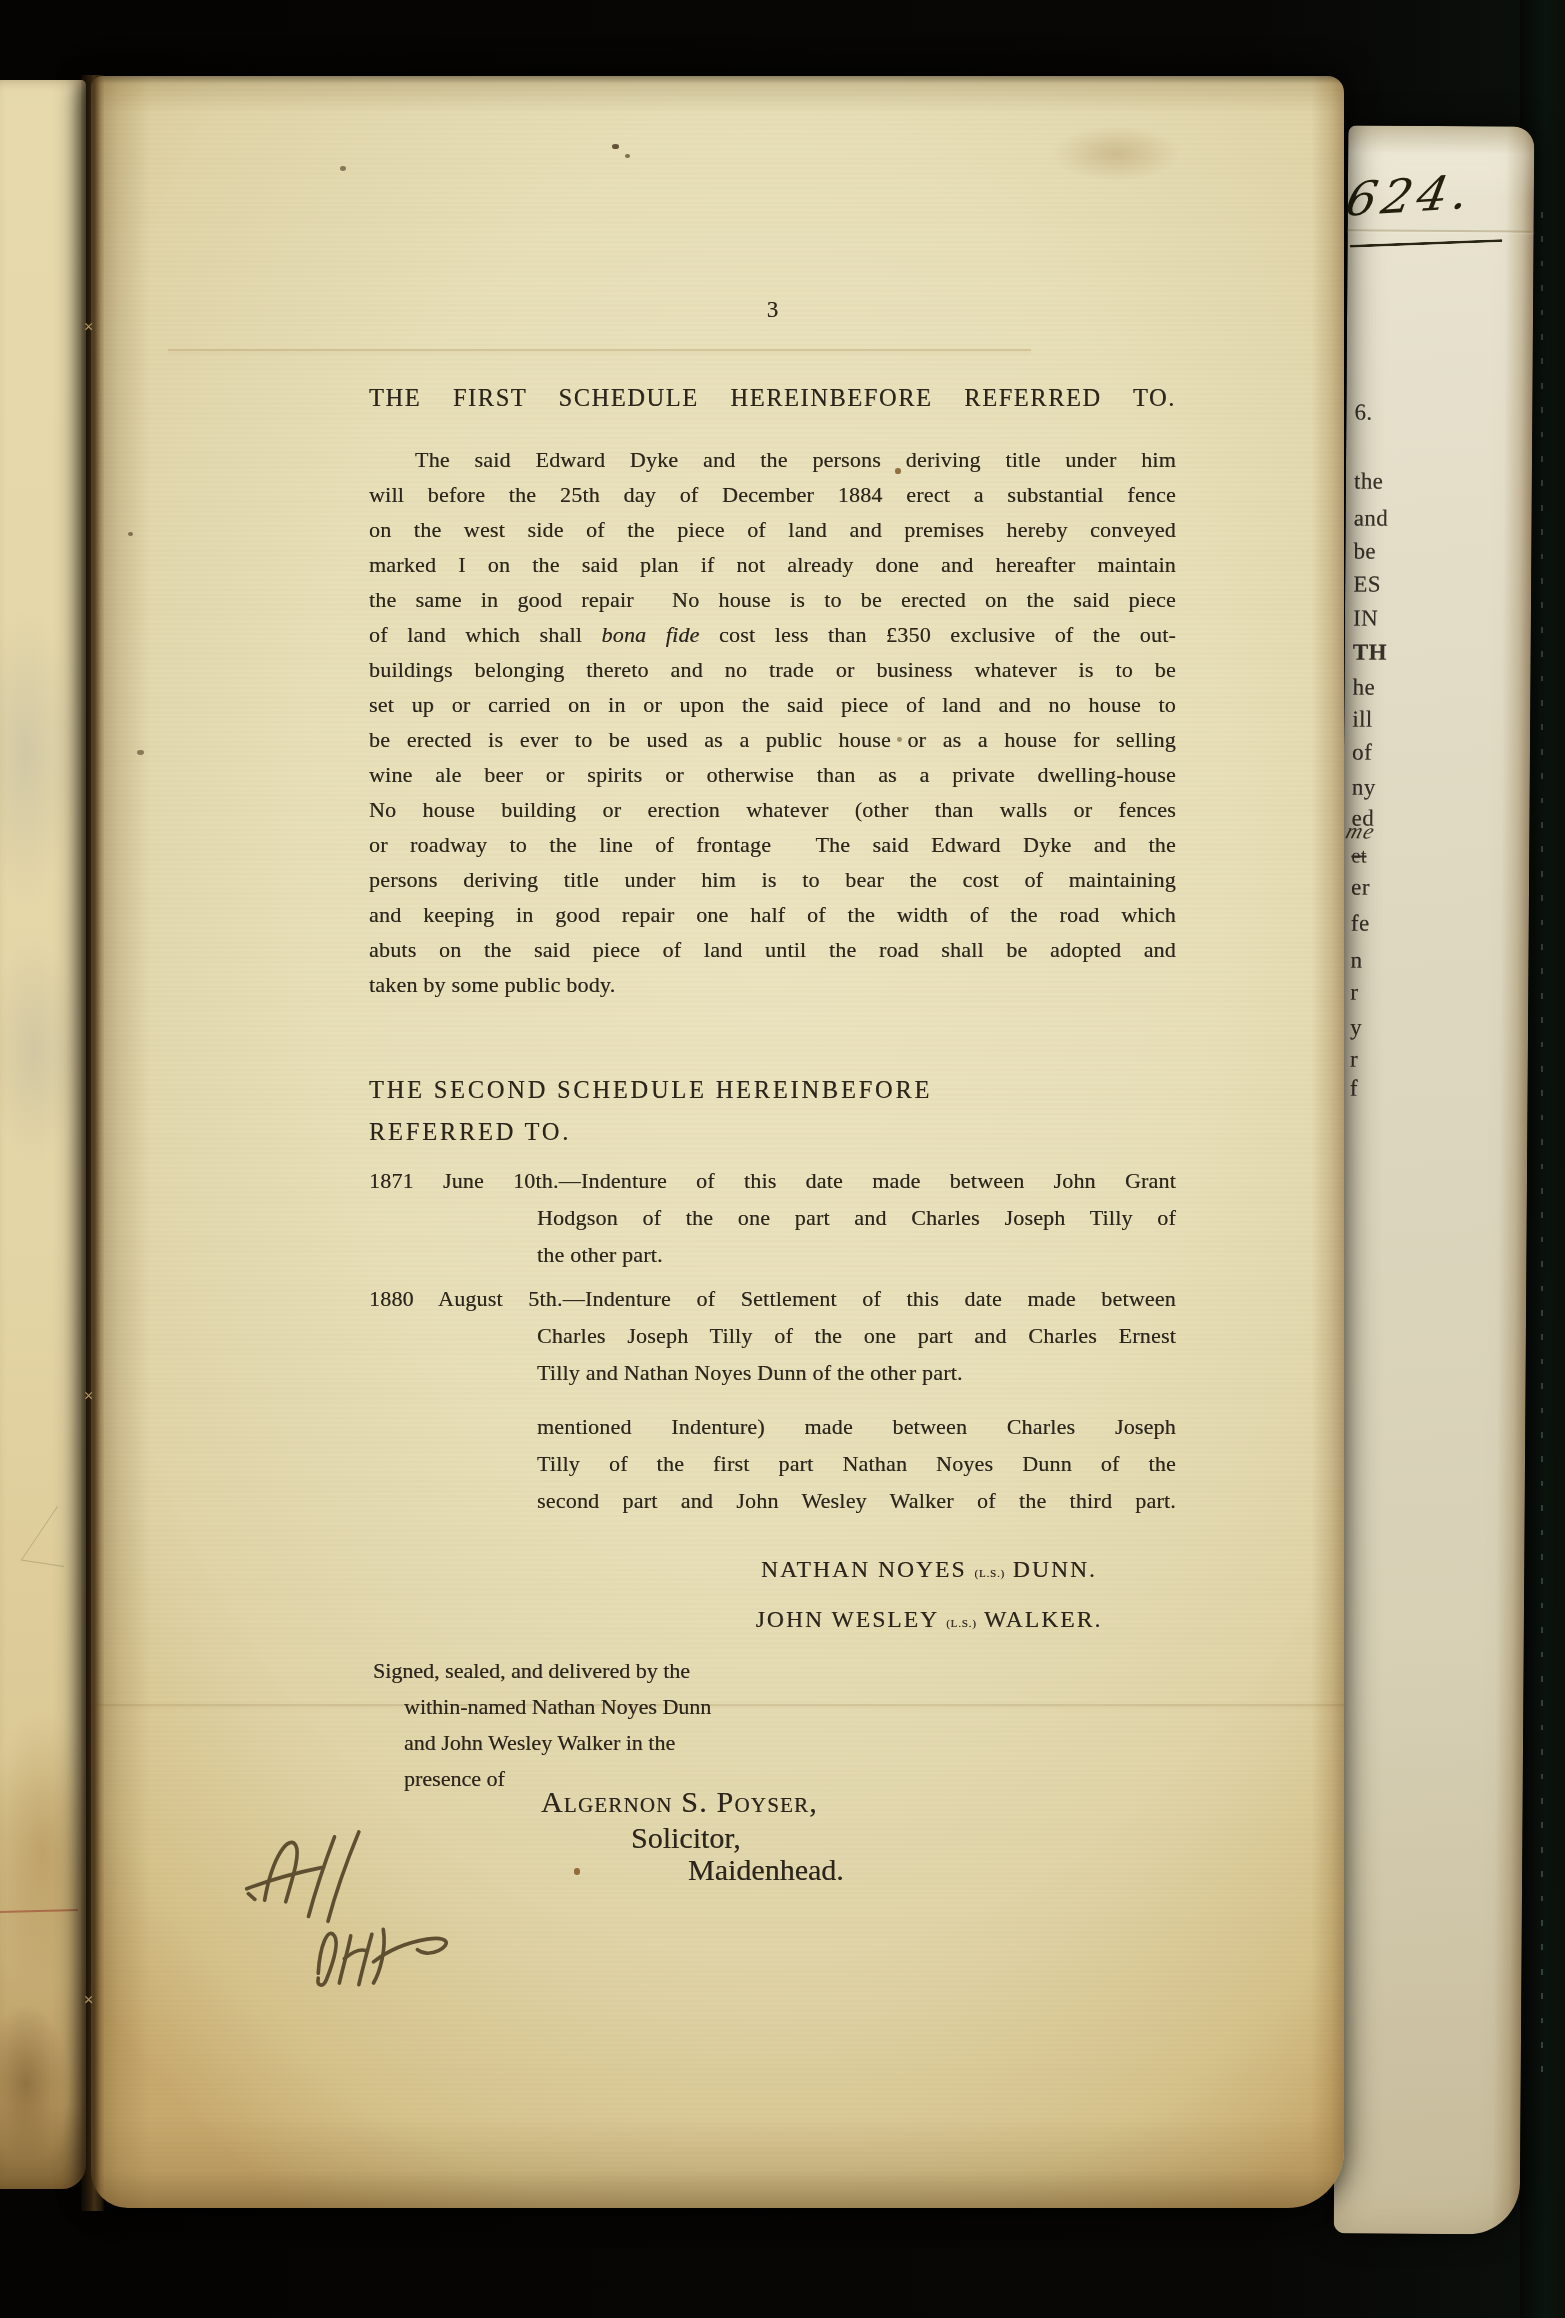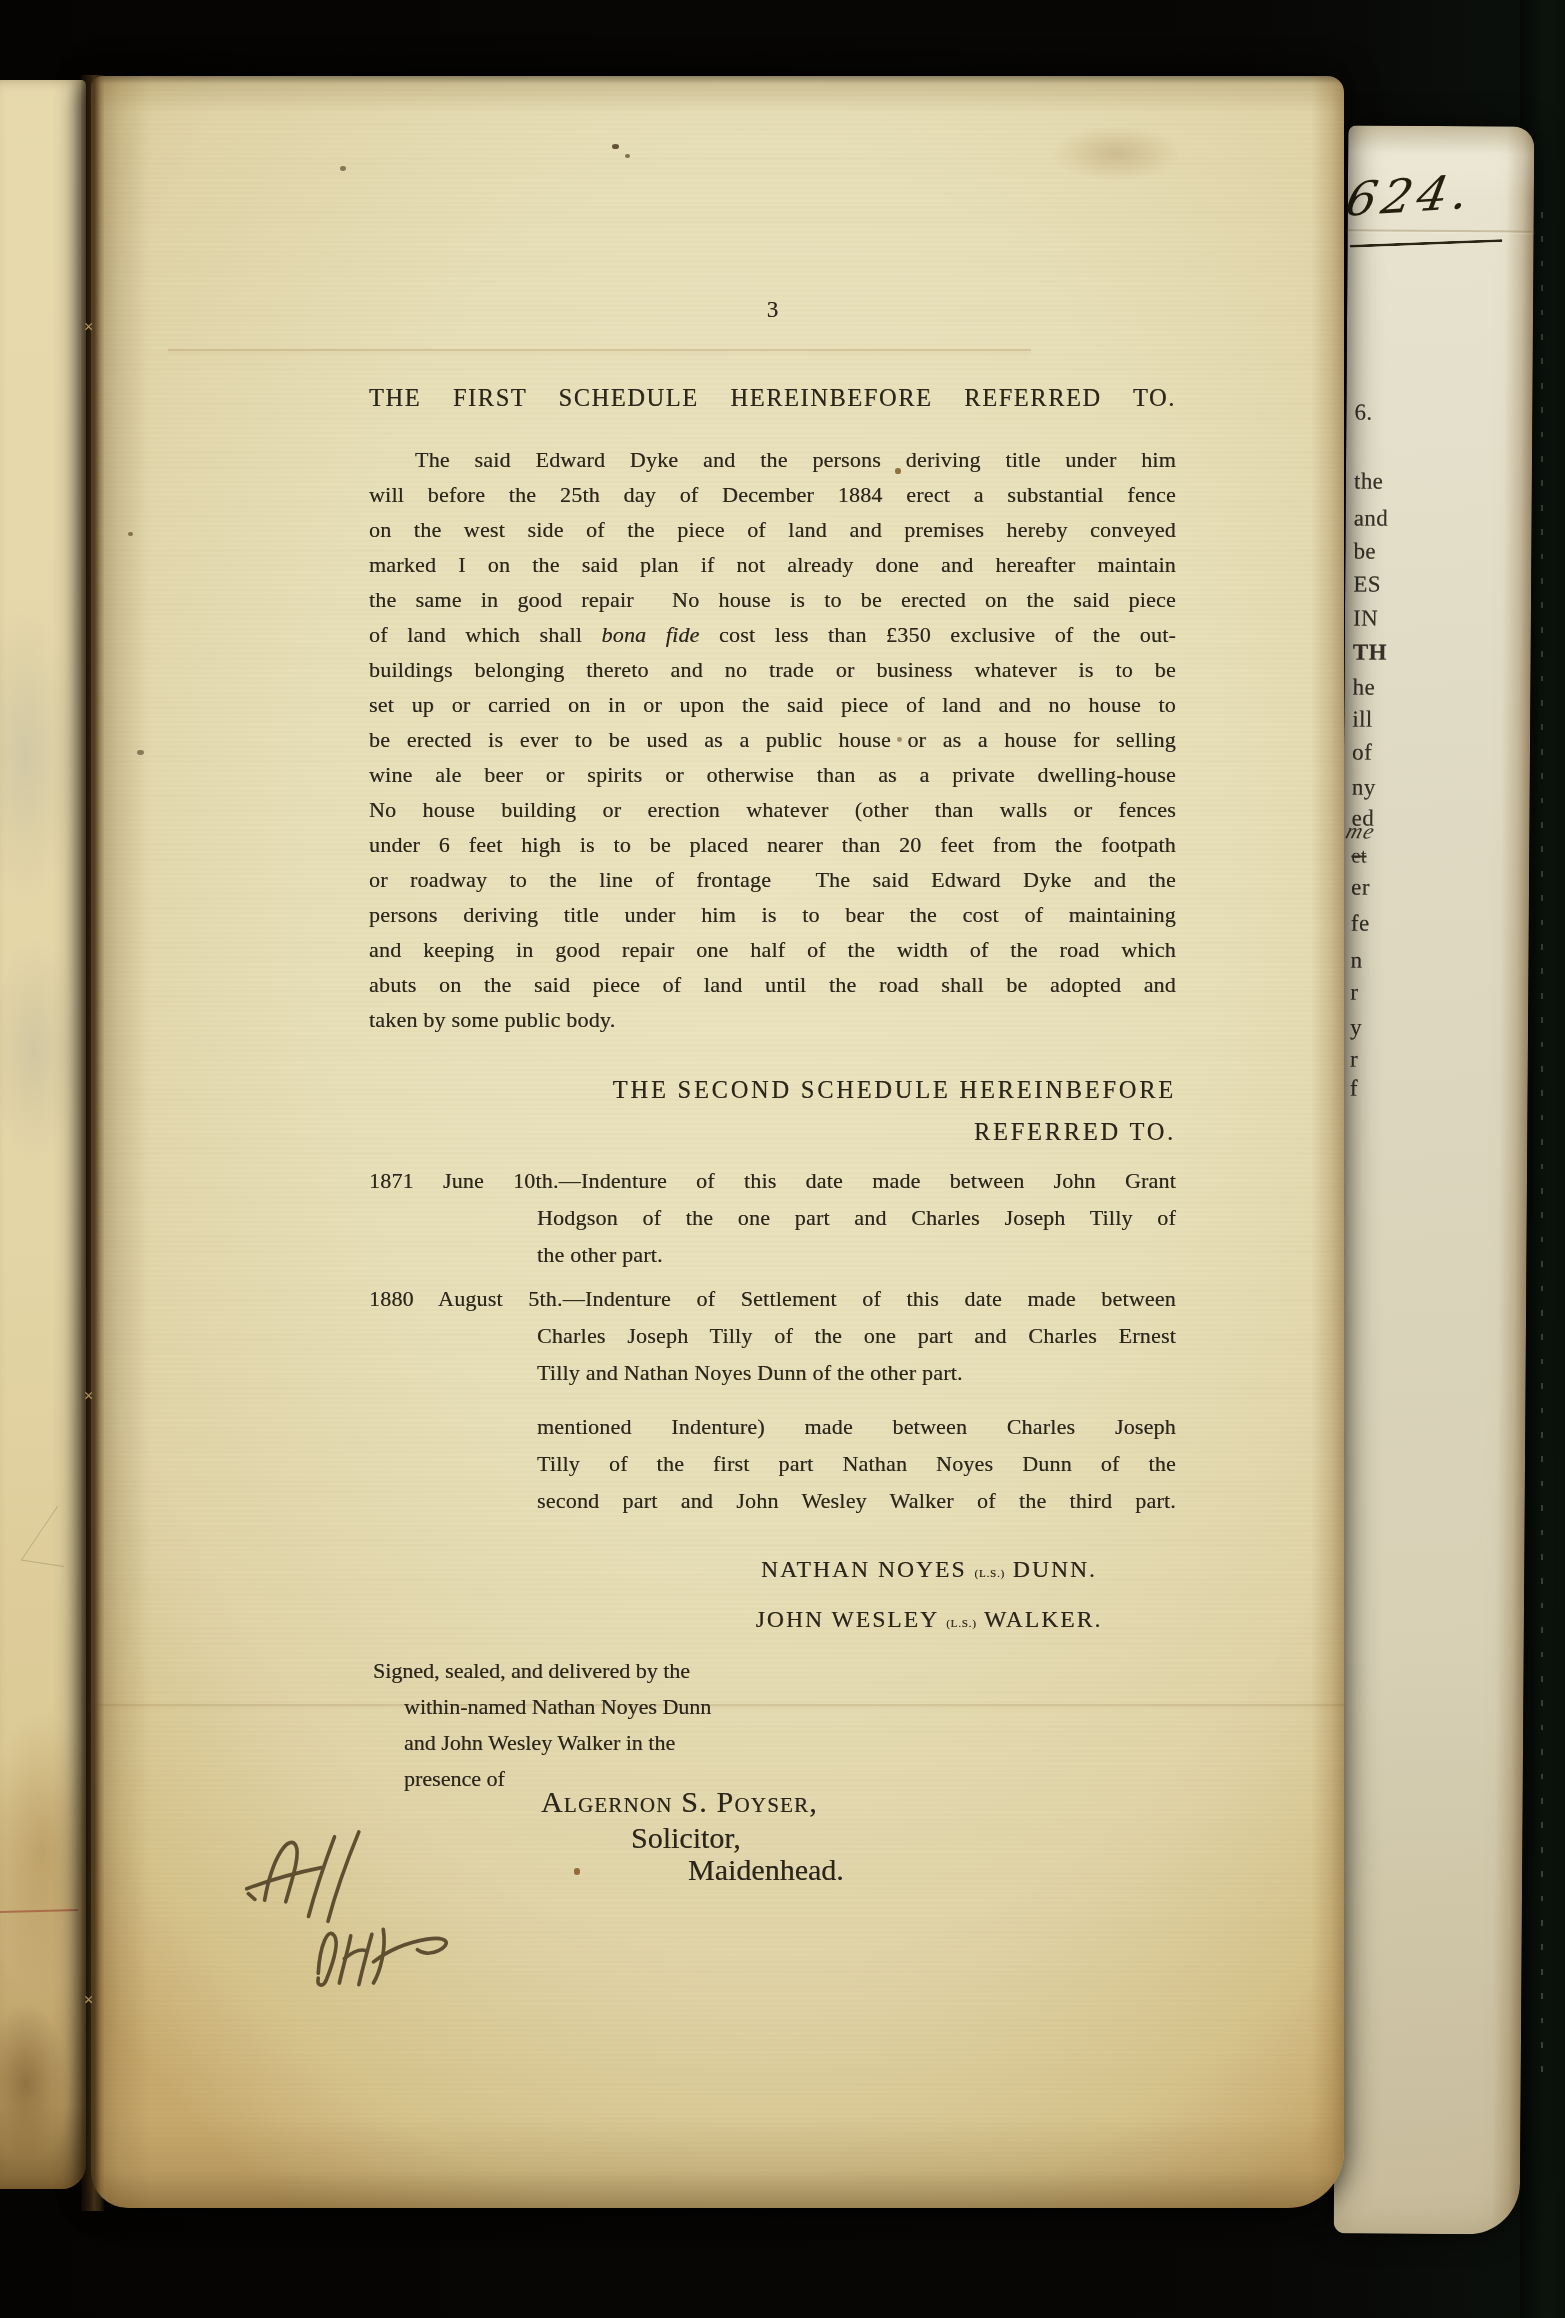--- a/index.html
+++ b/index.html
@@ -80,21 +80,21 @@
   .jline{text-align:justify;text-align-last:justify;}
   .lline{text-align:left;}
   .findent{text-indent:46px;}
   .cont{padding-left:168px;}
   .cont2{padding-left:31px;}
 
   .page-number{top:221px;left:278px;width:807px;text-align:center;font-size:23px;}
   .heading1{top:308px;left:278px;width:807px;font-size:24.4px;letter-spacing:1.6px;white-space:normal;}
   .para{top:366px;left:278px;width:807px;font-size:22px;line-height:35px;letter-spacing:0.2px;}
   .heading2{top:993px;left:278px;width:807px;font-size:24.4px;line-height:42px;
-      letter-spacing:2.8px;text-align:right;}
+      letter-spacing:2.8px;text-align:left;}
   .entry{left:278px;width:807px;font-size:22px;line-height:37px;letter-spacing:0.2px;}
   .sigs{top:1470px;left:553px;width:570px;text-align:center;font-size:23.6px;line-height:46px;
       letter-spacing:2px;}
   .seal{font-size:11px;letter-spacing:0.8px;}
   .attest{top:1577px;left:282px;width:521px;font-size:22px;line-height:36px;}
   .witness-line{font-size:30px;white-space:nowrap;}
   .smallcaps{font-variant:small-caps;letter-spacing:1.2px;}
 
   .scribble{left:146px;top:1746px;width:260px;height:175px;}
 </style>
@@ -170,21 +170,20 @@
         <div class="jline">will before the 25th day of December 1884 erect a substantial fence</div>
         <div class="jline">on the west side of the piece of land and premises hereby conveyed</div>
         <div class="jline">marked I on the said plan if not already done and hereafter maintain</div>
         <div class="jline">the same in good repair&nbsp; No house is to be erected on the said piece</div>
         <div class="jline"><span>of land which shall </span><em>bona fide</em><span> cost less than £350 exclusive of the out-</span></div>
         <div class="jline">buildings belonging thereto and no trade or business whatever is to be</div>
         <div class="jline">set up or carried on in or upon the said piece of land and no house to</div>
         <div class="jline">be erected is ever to be used as a public house or as a house for selling</div>
         <div class="jline">wine ale beer or spirits or otherwise than as a private dwelling-house</div>
         <div class="jline">No house building or erection whatever (other than walls or fences</div>
-        <div class="jline">under 6 feet high is to be placed nearer than 20 feet from the footpath</div>
         <div class="jline">or roadway to the line of frontage&nbsp; The said Edward Dyke and the</div>
         <div class="jline">persons deriving title under him is to bear the cost of maintaining</div>
         <div class="jline">and keeping in good repair one half of the width of the road which</div>
         <div class="jline">abuts on the said piece of land until the road shall be adopted and</div>
         <div class="lline">taken by some public body.</div>
       </div>
 
     <div class="abs heading2 txt">
       <div>THE SECOND SCHEDULE HEREINBEFORE</div>
       <div>REFERRED TO.</div>

